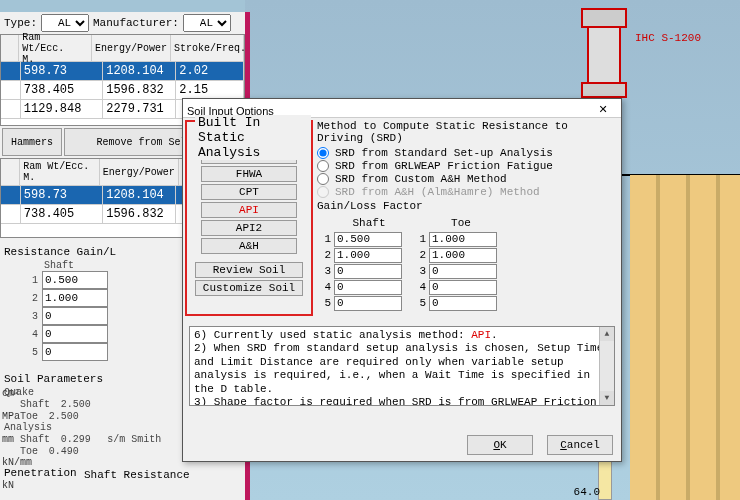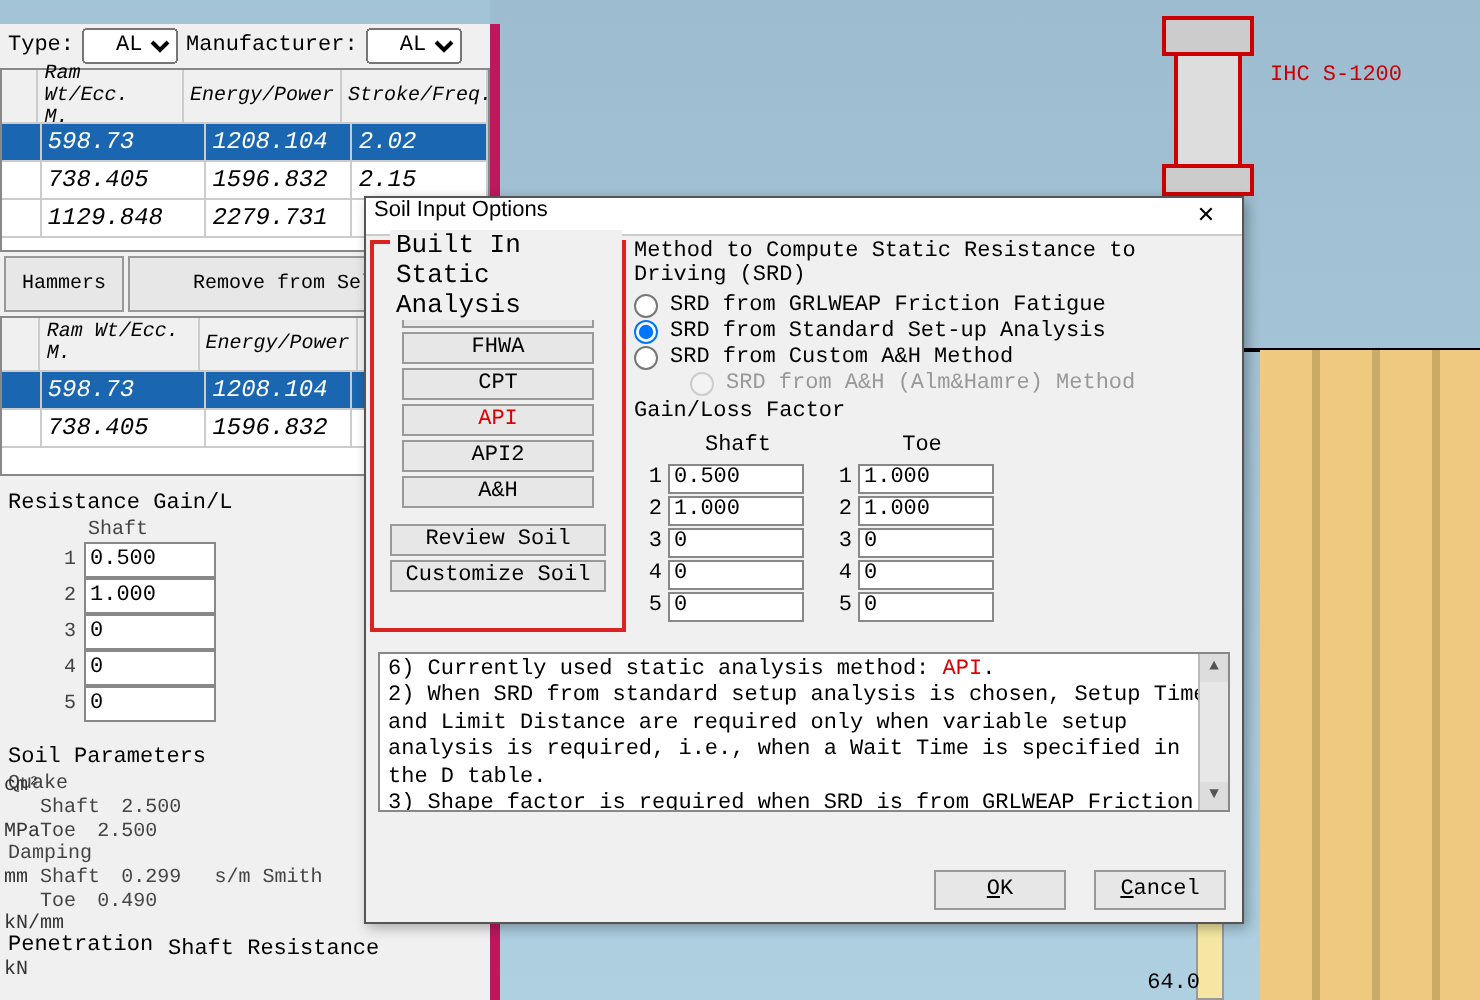--- a/index.html
+++ b/index.html
@@ -41,21 +41,20 @@
     font-family: inherit;
     font-size: 11px;
     height: 18px;
     padding-left: 12px;
   }
 
   .grid {
     border: 1px solid #888;
     background: #fff;
     position: relative;
-    font-style: italic;
   }
   .grid-header, .grid-row {
     display: flex;
     border-bottom: 1px solid #ccc;
   }
   .grid-header .cell {
     background: #f0f0f0;
     font-size: 10px;
     padding: 2px 3px;
     border-right: 1px solid #ccc;
@@ -204,21 +203,21 @@
     font-family: "Courier New", monospace;
     font-size: 11px;
     display: flex;
     flex-direction: column;
   }
   .titlebar {
     height: 18px;
     background: #fff;
     border-bottom: 1px solid #ccc;
     display: flex;
-    align-items: flex-start;
+    align-items: flex-end;
     padding: 0 4px;
     font-family: "Segoe UI", Arial, sans-serif;
     font-size: 11px;
   }
   .titlebar .title { flex: 1; }
   .titlebar .closebtn {
     width: 28px; height: 16px;
     display: flex; align-items: center; justify-content: center;
     font-size: 11px;
     font-family: Arial, sans-serif;
@@ -287,21 +286,21 @@
     display: flex;
     align-items: center;
     gap: 4px;
     margin: 1px 0;
     font-size: 11px;
   }
   .radio-row input[type=radio] {
     margin: 0 2px 0 0;
     width: 12px; height: 12px;
   }
-  .radio-row.disabled { color: #999; margin-left: 28px; }
+  .radio-row.disabled { color: #999; }
 
   .gl-table {
     margin-top: 2px;
   }
   .gl-header, .gl-row {
     display: flex;
     align-items: center;
     height: 16px;
     font-size: 11px;
   }
@@ -473,21 +472,21 @@
       <div class="sub-label">Soil Parameters</div>
       <div class="lbl-small">Quake</div>
       <div style="padding-left:16px;">
         <span class="lbl-small">Shaft</span>
         <span class="lbl-small">2.500</span>
       </div>
       <div style="padding-left:16px;">
         <span class="lbl-small">Toe</span>
         <span class="lbl-small">2.500</span>
       </div>
-      <div class="lbl-small">Damping</div>
+      <div class="lbl-small">Analysis</div>
       <div style="padding-left:16px;">
         <span class="lbl-small">Shaft</span>
         <span class="lbl-small">0.299</span>
         <span class="lbl-small" style="padding-left:10px;">s/m  Smith</span>
       </div>
       <div style="padding-left:16px;">
         <span class="lbl-small">Toe</span>
         <span class="lbl-small">0.490</span>
       </div>
     </div>
@@ -526,26 +525,26 @@
           <button class="sa-btn">API2</button>
           <button class="sa-btn">A&amp;H</button>
         </div>
       <button class="review-btn">Review Soil</button>
       <button class="review-btn" style="margin-top:2px;">Customize Soil</button>
     </div>
 
     <div class="right-area">
       <div class="sec-title">Method to Compute Static Resistance to Driving (SRD)</div>
       <label class="radio-row">
+        <input type="radio" name="srd" checked="" style="">
+        <span>SRD from Standard Set-up Analysis</span>
+      </label>
+      <label class="radio-row">
         <input type="radio" name="srd" style="">
         <span>SRD from GRLWEAP Friction Fatigue</span>
-      </label>
-      <label class="radio-row">
-        <input type="radio" name="srd" checked="" style="">
-        <span>SRD from Standard Set-up Analysis</span>
       </label>
       <label class="radio-row">
         <input type="radio" name="srd" style="">
         <span>SRD from Custom A&amp;H Method</span>
       </label>
       <label class="radio-row disabled">
         <input type="radio" name="srd" disabled="" style="">
         <span>SRD from A&amp;H (Alm&amp;Hamre) Method</span>
       </label>
 

